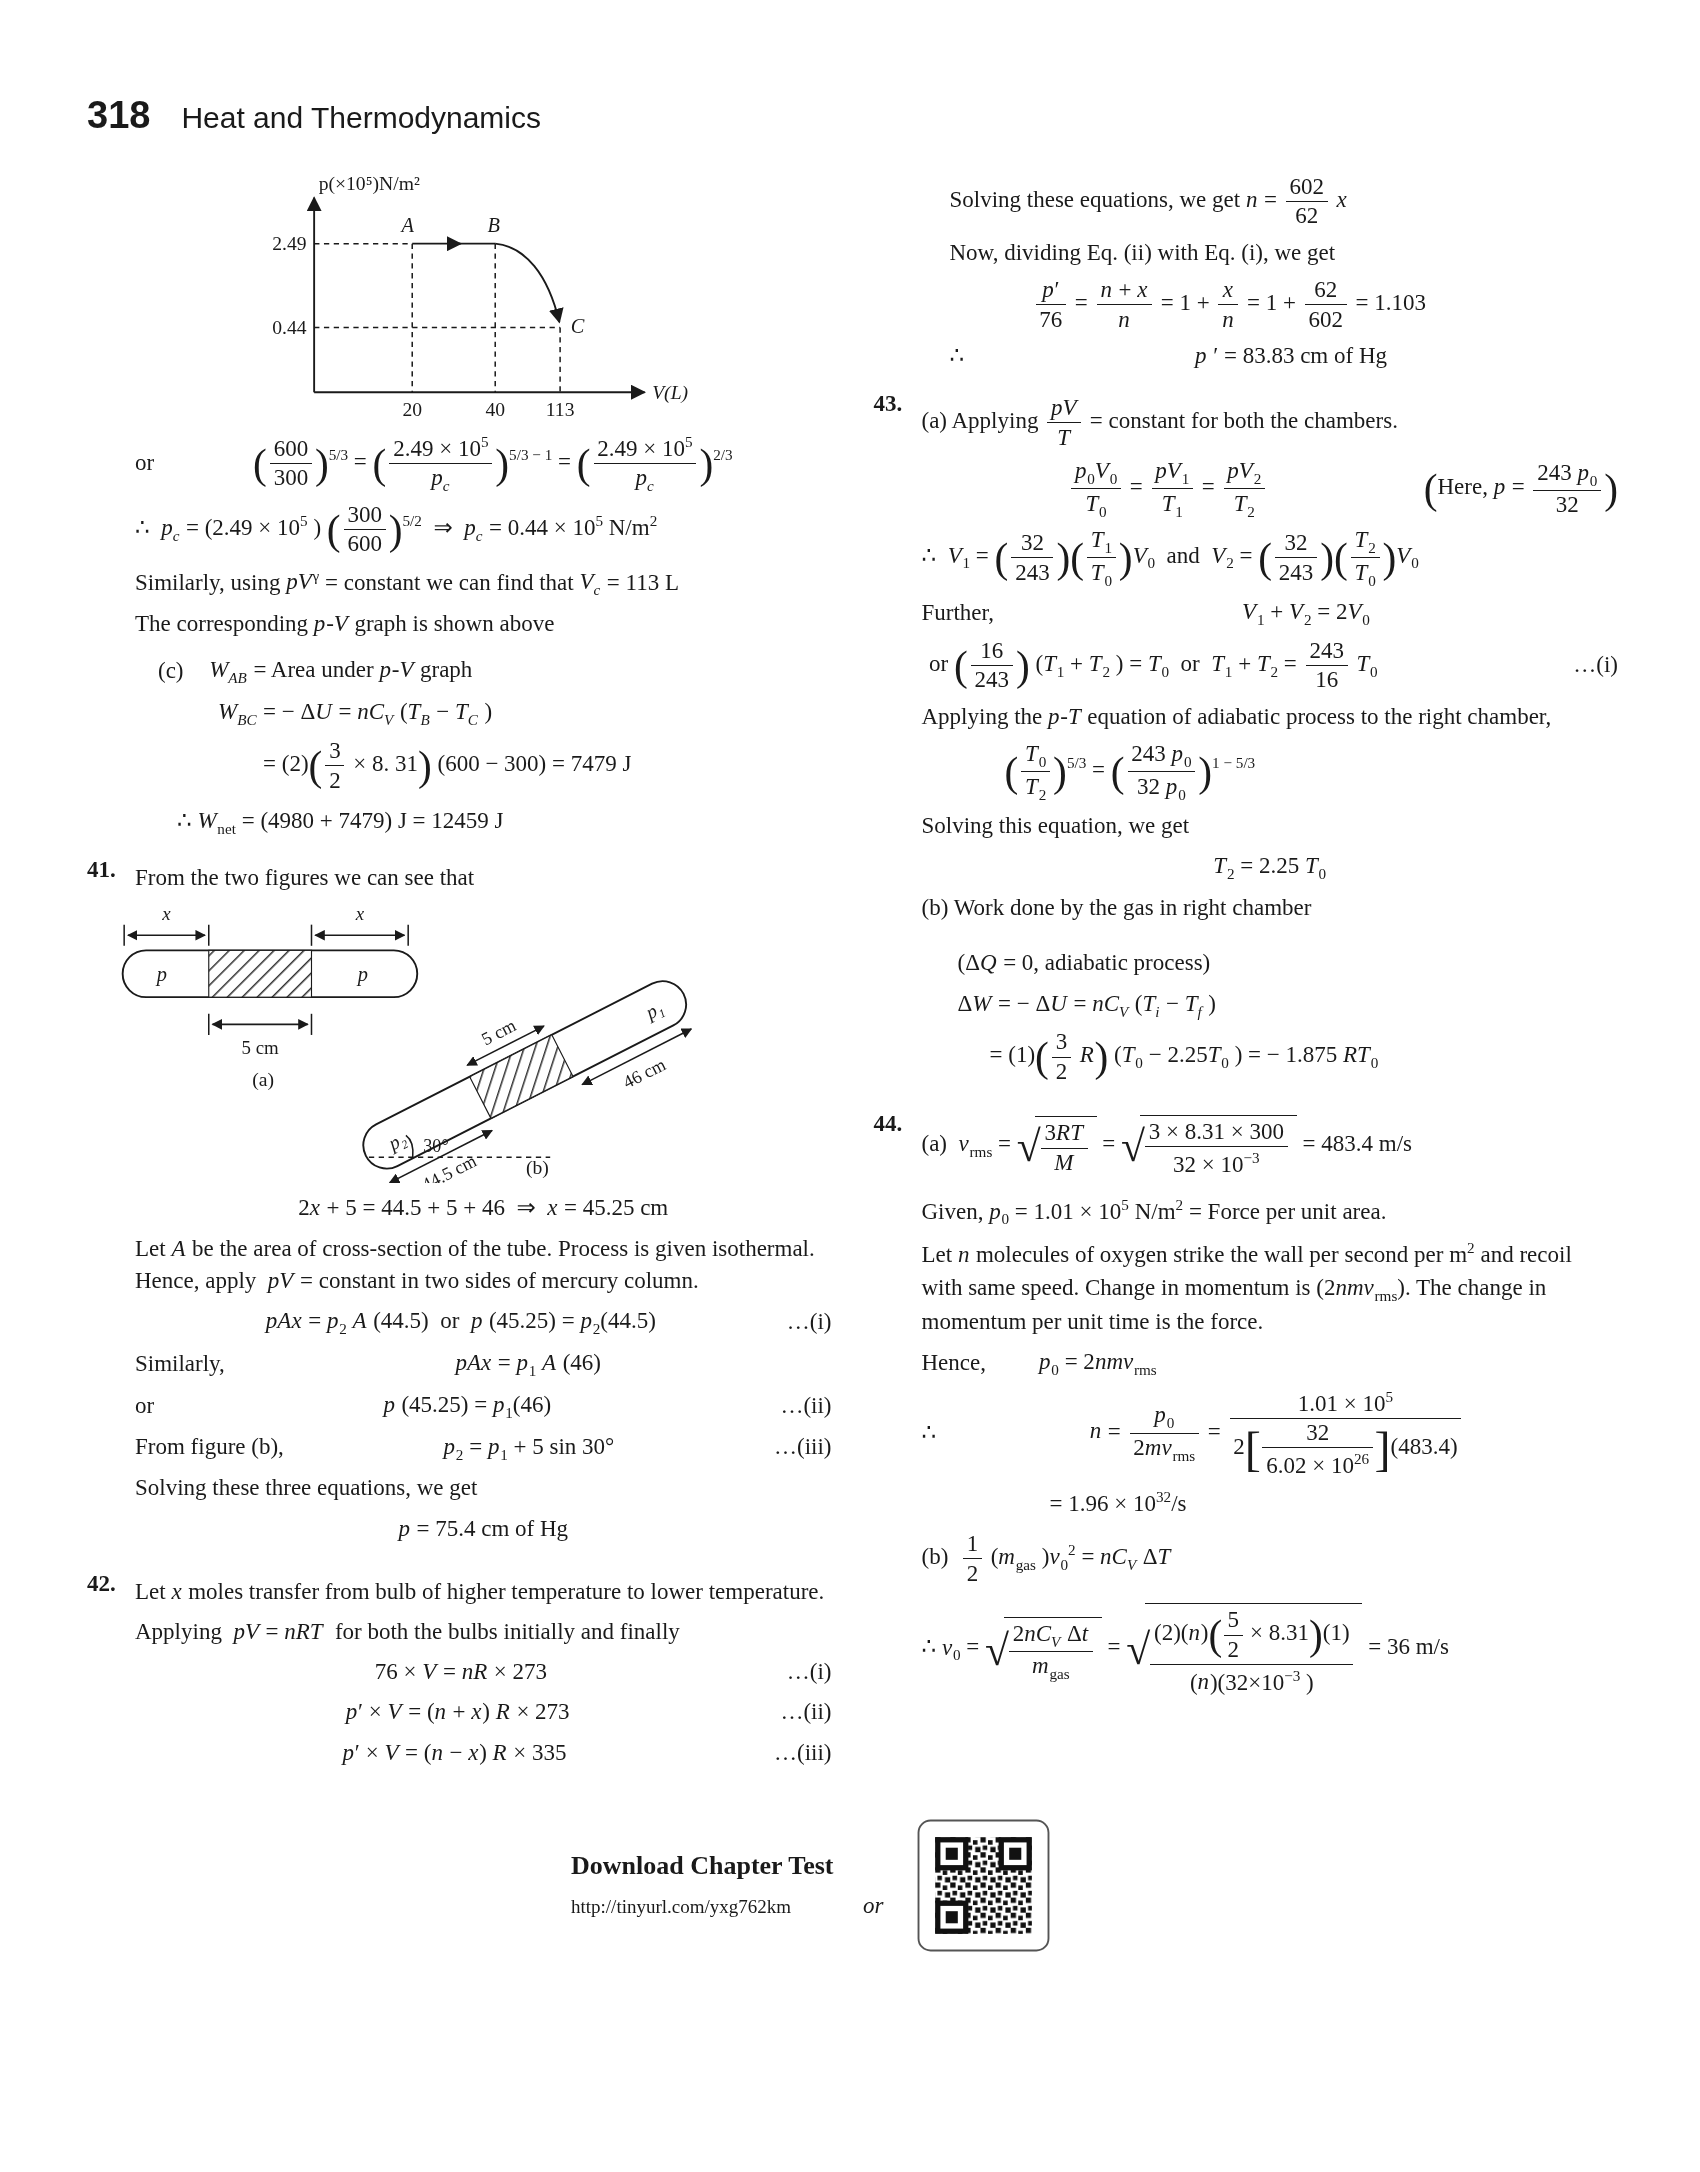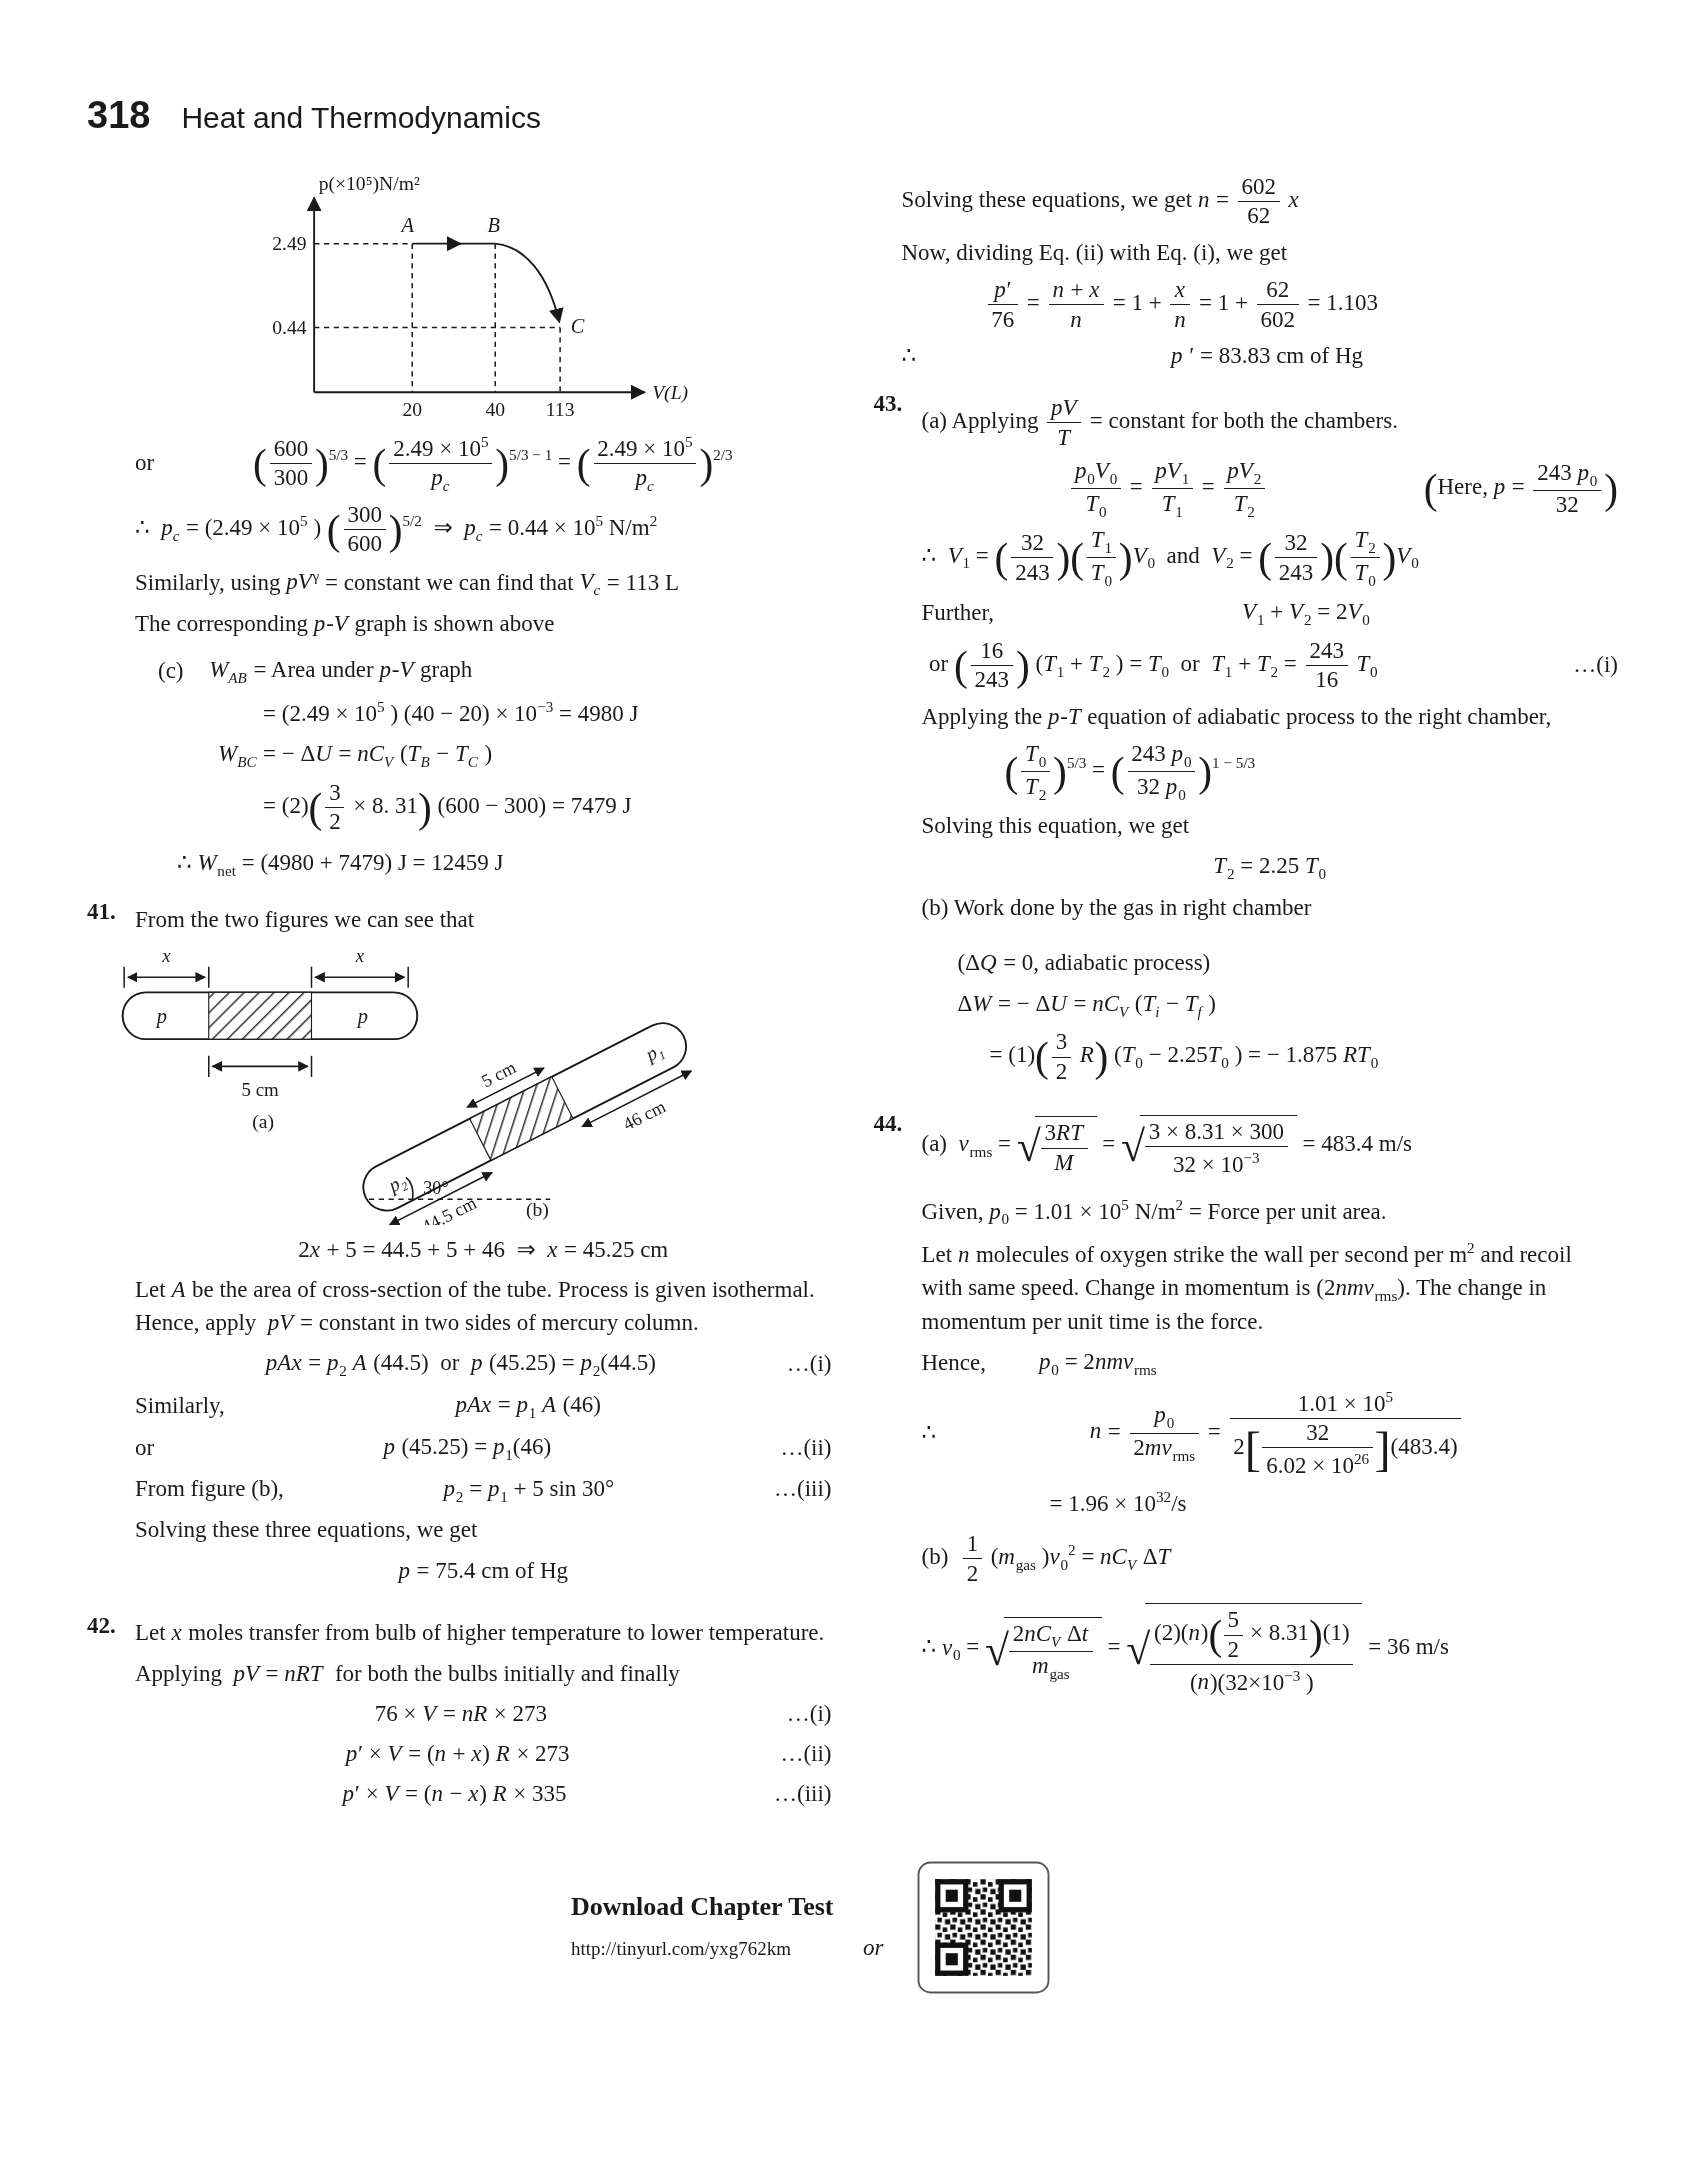--- a/index.html
+++ b/index.html
@@ -93,21 +93,20 @@
             <span class="lab">or</span>
             <span class="mid"><span class="lp">(</span><span class="fr"><span class="nu">600</span><span class="de">300</span></span><span class="rp">)</span><sup>5/3</sup> = <span class="lp">(</span><span class="fr"><span class="nu">2.49 × 10<sup>5</sup></span><span class="de"><i>p<sub>c</sub></i></span></span><span class="rp">)</span><sup>5/3 − 1</sup> = <span class="lp">(</span><span class="fr"><span class="nu">2.49 × 10<sup>5</sup></span><span class="de"><i>p<sub>c</sub></i></span></span><span class="rp">)</span><sup>2/3</sup></span>
           </div>
           <div class="line">∴&nbsp;&nbsp;<i>p<sub>c</sub></i> = (2.49 × 10<sup>5</sup> ) <span class="lp">(</span><span class="fr"><span class="nu">300</span><span class="de">600</span></span><span class="rp">)</span><sup>5/2</sup> &nbsp;⇒&nbsp; <i>p<sub>c</sub></i> = 0.44 × 10<sup>5</sup> N/m<sup>2</sup></div>
           <div class="line">Similarly, using <i>pV</i><sup>γ</sup> = constant we can find that <i>V<sub>c</sub></i> = 113 L</div>
           <div class="line">The corresponding <i>p</i>-<i>V</i> graph is shown above</div>
           <div class="eqrow" style="margin-top:13.6px;">
             <span class="lab" style="margin-left:23px;margin-right:18px;">(c)</span>
             <span class="mid left"><i>W<sub>AB</sub></i> = Area under <i>p</i>-<i>V</i> graph</span>
           </div>
-          <div class="line ind2">= (2.49 × 10<sup>5</sup> ) (40 − 20) × 10<sup>−3</sup> = 4980 J</div>
           <div class="line ind1"><i>W<sub>BC</sub></i> = − Δ<i>U</i> = <i>nC<sub>V</sub></i> (<i>T<sub>B</sub></i> − <i>T<sub>C</sub></i> )</div>
           <div class="line ind2">= (2)<span class="lp">(</span><span class="fr"><span class="nu">3</span><span class="de">2</span></span> × 8. 31<span class="rp">)</span> (600 − 300) = 7479 J</div>
           <div class="line ind3" style="margin-top:12px;">∴ <i>W</i><sub>net</sub> = (4980 + 7479) J = 12459 J</div>
         </div>
       </section>
 
       <section class="prob">
         <div class="pnum">41.</div>
         <div class="pbody">
           <div class="line">From the two figures we can see that</div>
@@ -202,21 +201,21 @@
             <span class="mid"><i>p</i>′ × <i>V</i> = (<i>n</i> − <i>x</i>) <i>R</i> × 335</span>
             <span class="tag">…(iii)</span>
           </div>
         </div>
       </section>
 
     </div>
 
     <div class="col">
 
-      <section class="blk" style="margin-left:28px;">
+      <section class="blk" style="margin-left:76px;">
         <div class="line">Solving these equations, we get <i>n</i> = <span class="fr"><span class="nu">602</span><span class="de">62</span></span> <i>x</i></div>
         <div class="line">Now, dividing Eq. (ii) with Eq. (i), we get</div>
         <div class="line ind1"><span class="fr"><span class="nu"><i>p</i>′</span><span class="de">76</span></span> = <span class="fr"><span class="nu"><i>n</i> + <i>x</i></span><span class="de"><i>n</i></span></span> = 1 + <span class="fr"><span class="nu"><i>x</i></span><span class="de"><i>n</i></span></span> = 1 + <span class="fr"><span class="nu">62</span><span class="de">602</span></span> = 1.103</div>
         <div class="eqrow">
           <span class="lab">∴</span>
           <span class="mid"><i>p</i> ′ = 83.83 cm of Hg</span>
         </div>
       </section>
 
       <section class="prob">

